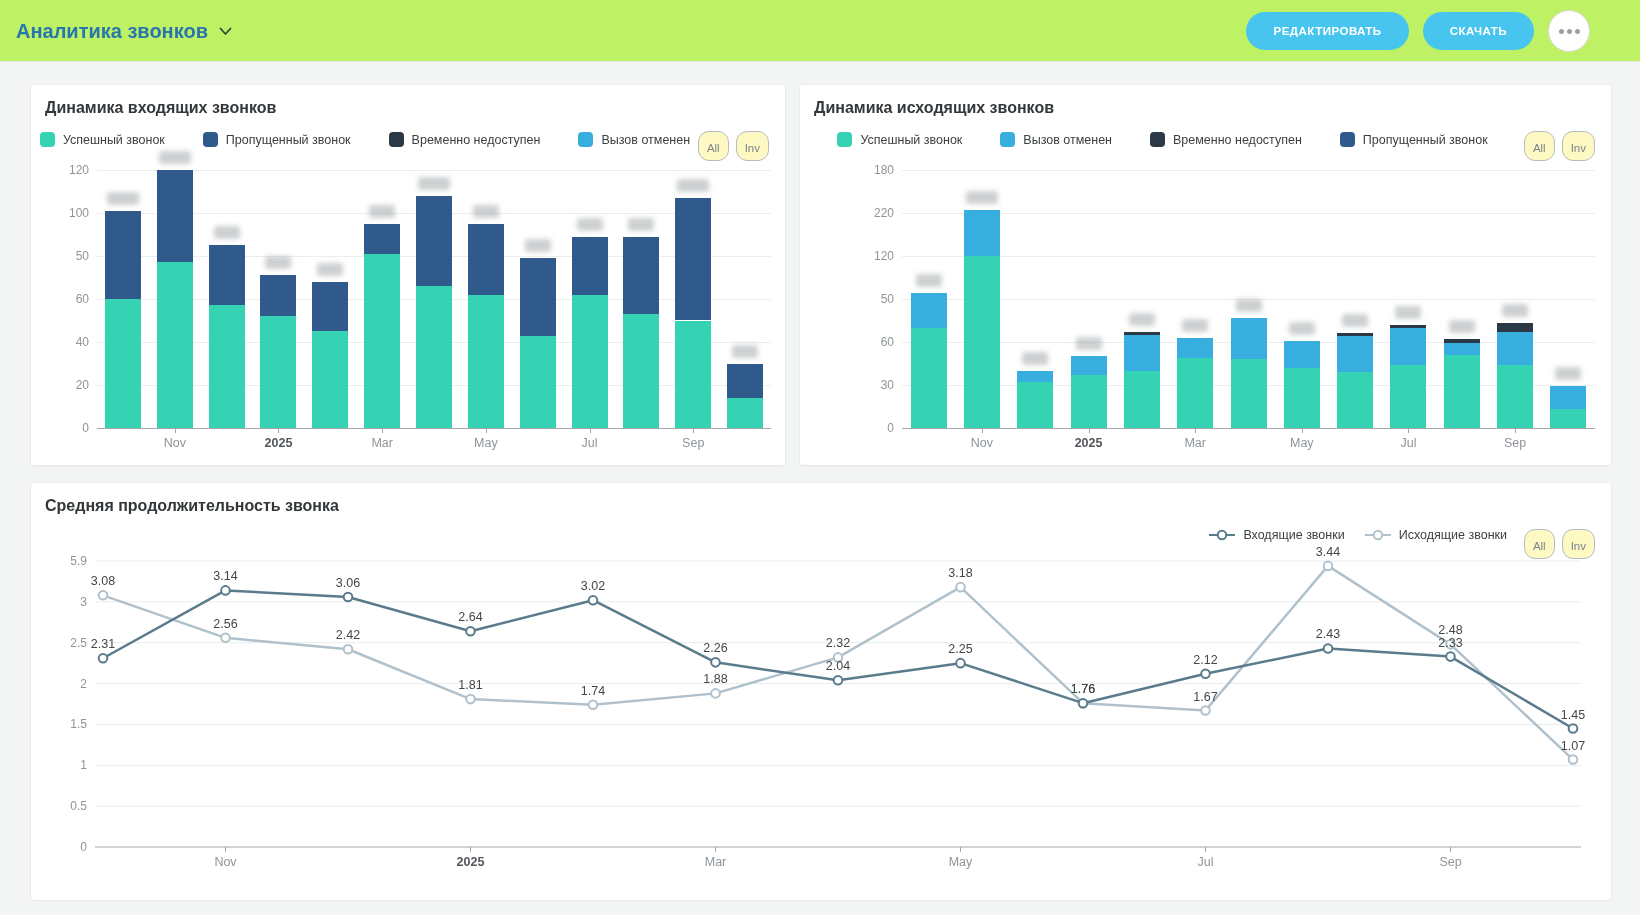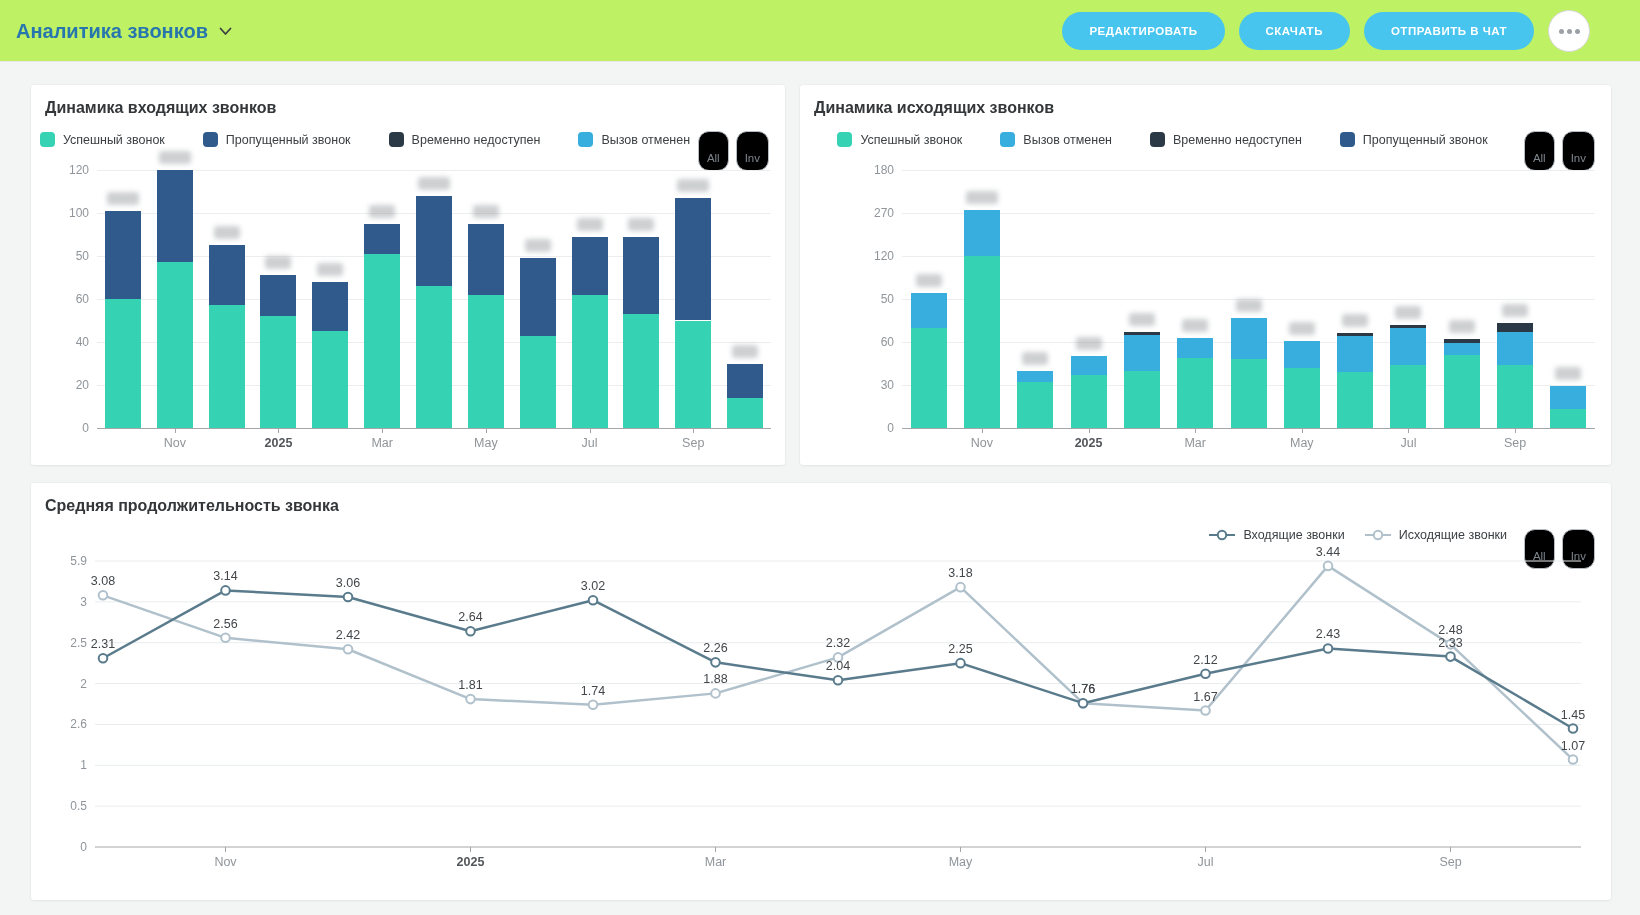--- a/index.html
+++ b/index.html
@@ -27,21 +27,21 @@
   #card-incoming { left:31px;  top:85px;  width:754px;  height:380px; }
   #card-outgoing { left:800px; top:85px;  width:811px;  height:380px; }
   #card-duration { left:31px;  top:483px; width:1580px; height:417px; }
   .card-title { position:absolute; left:14px; top:14px; margin:0; font-size:16px; font-weight:bold; color:#33373a; }
   
   .legend-center { position:absolute; top:47px; left:30px; right:116px; display:flex; justify-content:center; gap:38px; }
   .legend-item { display:flex; align-items:center; gap:8px; font-size:12.5px; color:#3c4043; cursor:pointer; white-space:nowrap; }
   .chip { width:15px; height:15px; border-radius:4px; flex:0 0 auto; }
   .pills { position:absolute; top:46px; right:16px; display:flex; gap:7px; }
   .pill { border:1px solid #b6bcc1; border-radius:11px; color:#7d858c; font-size:11.5px; line-height:1;
-    padding:21px 8px 5px; background:#000000; cursor:pointer; font-family:inherit; }
+    padding:11px 8px 5px; background:#fef9c3; cursor:pointer; font-family:inherit; }
   .legend-right { position:absolute; top:45px; right:104px; display:flex; gap:20px; align-items:center; }
   
   .plot { position:absolute; left:0; top:0; right:0; bottom:0; }
   .gridline { position:absolute; height:1px; background:#ebedee; }
   .axisline { position:absolute; height:1px; background:#a3a7aa; }
   .ytick { position:absolute; width:46px; text-align:right; font-size:12px; color:#8f959a; }
   .xtick { position:absolute; transform:translateX(-50%); font-size:12.5px; color:#8f959a; white-space:nowrap; }
   .xtick.bold { color:#53575b; font-weight:bold; }
   .tickmark { position:absolute; width:1px; height:5px; background:#a3a7aa; }
   .bar-seg { position:absolute; }
@@ -54,21 +54,20 @@
 <div class="topbar">
   <div class="title-wrap">
     <span class="page-title">Аналитика звонков</span>
     <svg width="13" height="9" viewBox="0 0 13 9">
       <path d="M1.5 1.5 L6.5 7 L11.5 1.5" fill="none" stroke="#3f4245" stroke-width="1.8" stroke-linecap="round" stroke-linejoin="round"></path>
     </svg>
   </div>
   <div class="actions">
     <button class="btn">РЕДАКТИРОВАТЬ</button>
     <button class="btn">СКАЧАТЬ</button>
-    <button class="btn">ОТПРАВИТЬ В ЧАТ</button>
     <button class="more-btn">
       <span class="dot"></span>
       <span class="dot"></span>
       <span class="dot"></span>
     </button>
   </div>
 </div>
 
 <section class="card" id="card-incoming">
   <h3 class="card-title">Динамика входящих звонков</h3>
@@ -191,21 +190,21 @@
       <div class="ytick" style="left: 48px; top: 336px;">0</div>
       <div class="gridline" style="left: 102px; width: 693px; top: 300px;"></div>
       <div class="ytick" style="left: 48px; top: 293px;">30</div>
       <div class="gridline" style="left: 102px; width: 693px; top: 257px;"></div>
       <div class="ytick" style="left: 48px; top: 250px;">60</div>
       <div class="gridline" style="left: 102px; width: 693px; top: 214px;"></div>
       <div class="ytick" style="left: 48px; top: 207px;">50</div>
       <div class="gridline" style="left: 102px; width: 693px; top: 171px;"></div>
       <div class="ytick" style="left: 48px; top: 164px;">120</div>
       <div class="gridline" style="left: 102px; width: 693px; top: 128px;"></div>
-      <div class="ytick" style="left: 48px; top: 121px;">270</div>
+      <div class="ytick" style="left: 48px; top: 121px;">220</div>
       <div class="gridline" style="left: 102px; width: 693px; top: 85px;"></div>
       <div class="ytick" style="left: 48px; top: 78px;">180</div>
       <div class="axisline" style="left: 102px; width: 693px; top: 343px;"></div>
       <div class="bar-seg" style="left: 110.654px; width: 36px; top: 242.667px; height: 100.333px; background: rgb(53, 210, 180);"></div>
       <div class="bar-seg" style="left: 110.654px; width: 36px; top: 208.267px; height: 34.4px; background: rgb(56, 174, 222);"></div>
       <div class="blur-pill" style="left: 115.654px; width: 26px; top: 189.267px;"></div>
       <div class="bar-seg" style="left: 163.962px; width: 36px; top: 171px; height: 172px; background: rgb(53, 210, 180);"></div>
       <div class="bar-seg" style="left: 163.962px; width: 36px; top: 125.133px; height: 45.8667px; background: rgb(56, 174, 222);"></div>
       <div class="blur-pill" style="left: 165.962px; width: 32px; top: 106.133px;"></div>
       <div class="bar-seg" style="left: 217.269px; width: 36px; top: 297.133px; height: 45.8667px; background: rgb(53, 210, 180);"></div>
@@ -350,21 +349,21 @@
         <text x="865.5" y="54.148571428571415" text-anchor="middle" font-size="12.5" fill="#43474a">3.18</text>
         <text x="988" y="170.18285714285716" text-anchor="middle" font-size="12.5" fill="#43474a">1.76</text>
         <text x="1110.5" y="177.53714285714287" text-anchor="middle" font-size="12.5" fill="#43474a">1.67</text>
         <text x="1233" y="32.90285714285716" text-anchor="middle" font-size="12.5" fill="#43474a">3.44</text>
         <text x="1355.5" y="111.34857142857143" text-anchor="middle" font-size="12.5" fill="#43474a">2.48</text>
         <text x="1478" y="226.5657142857143" text-anchor="middle" font-size="12.5" fill="#43474a">1.07</text>
       </svg>
       <div class="ytick" style="left: 10px; top: 357px;">0</div>
       <div class="ytick" style="left: 10px; top: 316.143px;">0.5</div>
       <div class="ytick" style="left: 10px; top: 275.286px;">1</div>
-      <div class="ytick" style="left: 10px; top: 234.429px;">2.6</div>
+      <div class="ytick" style="left: 10px; top: 234.429px;">1.5</div>
       <div class="ytick" style="left: 10px; top: 193.571px;">2</div>
       <div class="ytick" style="left: 10px; top: 152.714px;">2.5</div>
       <div class="ytick" style="left: 10px; top: 111.857px;">3</div>
       <div class="ytick" style="left: 10px; top: 71px;">5.9</div>
       <div class="xtick" style="left: 194.5px; top: 372px;">Nov</div>
       <div class="xtick bold" style="left: 439.5px; top: 372px;">2025</div>
       <div class="xtick" style="left: 684.5px; top: 372px;">Mar</div>
       <div class="xtick" style="left: 929.5px; top: 372px;">May</div>
       <div class="xtick" style="left: 1174.5px; top: 372px;">Jul</div>
       <div class="xtick" style="left: 1419.5px; top: 372px;">Sep</div>

